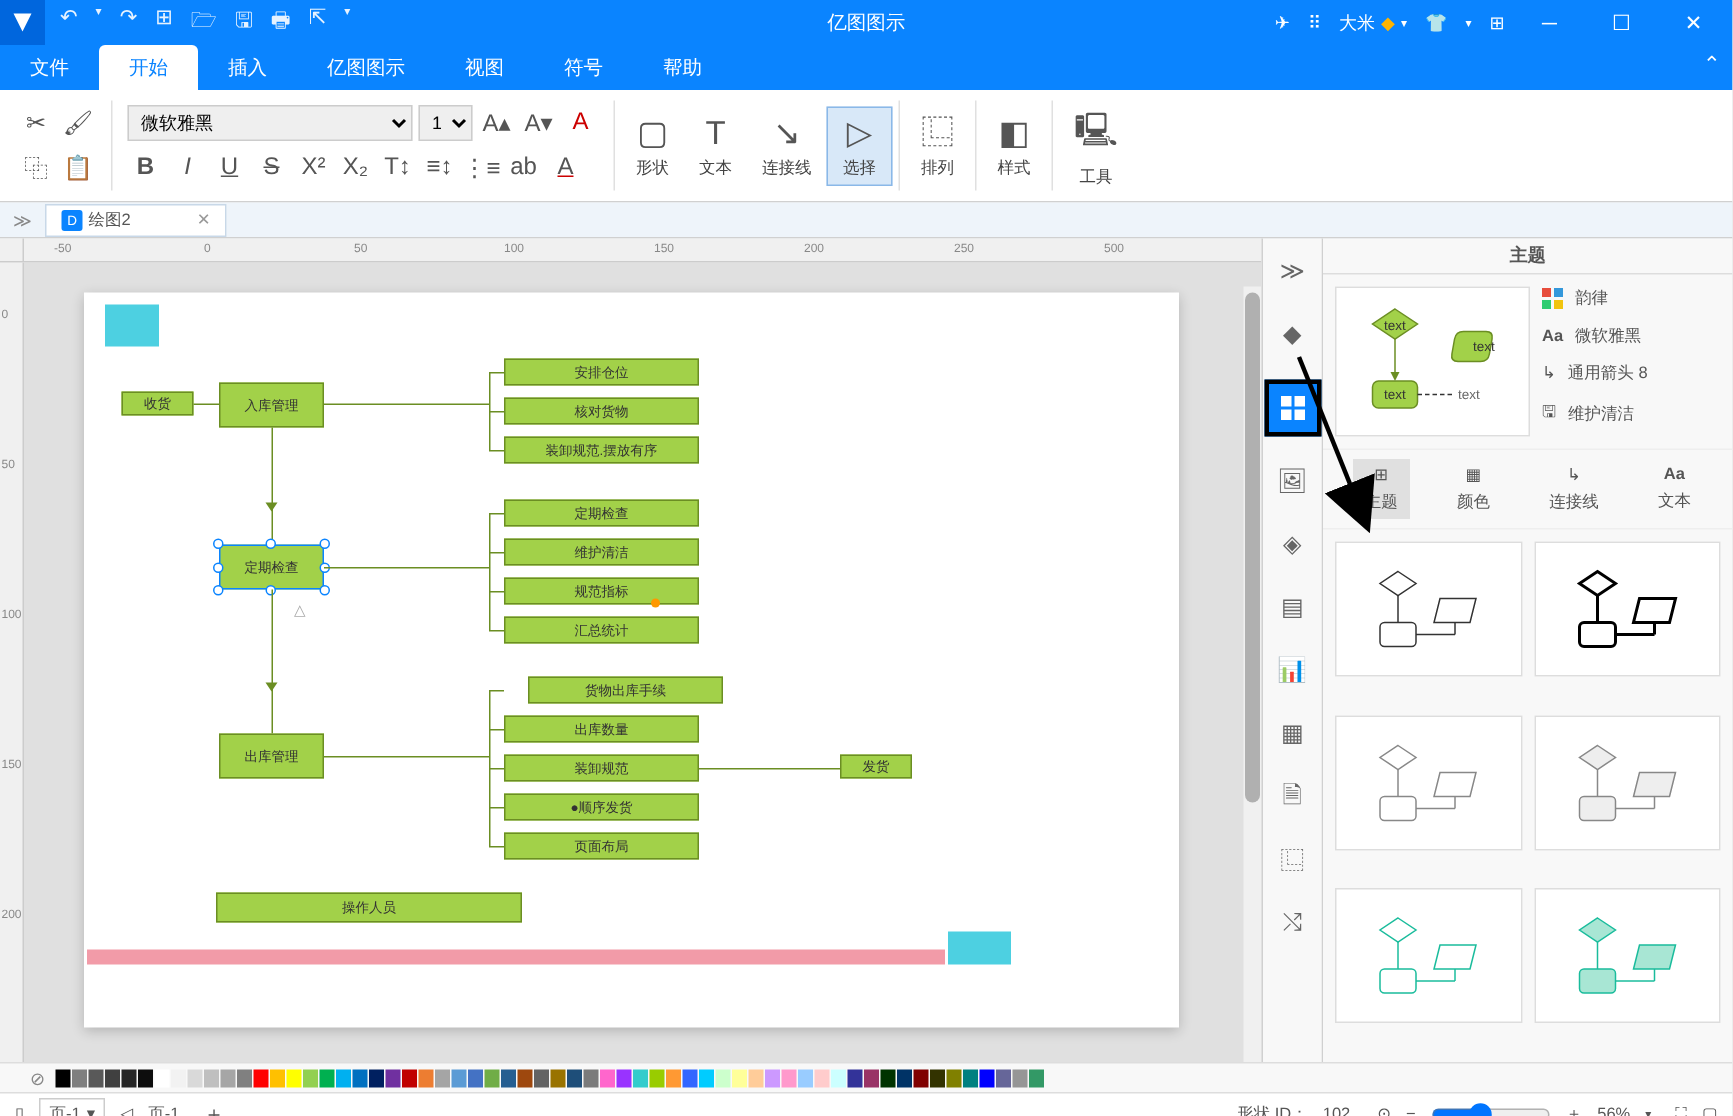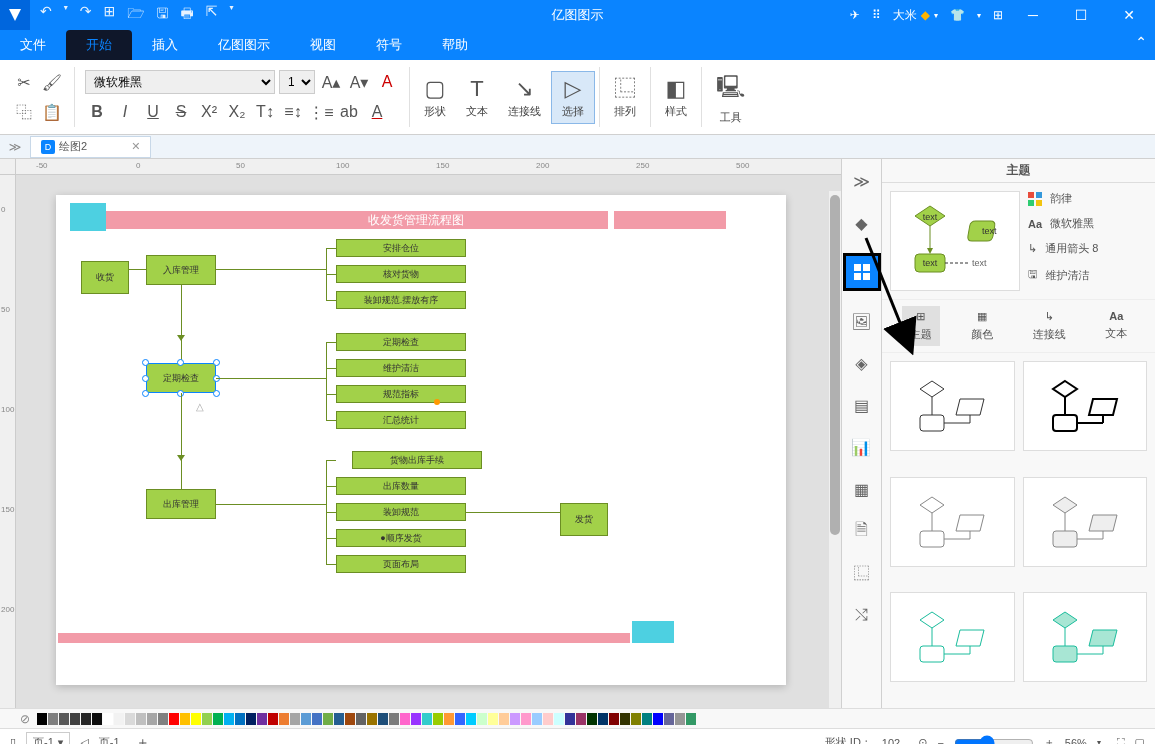--- a/index.html
+++ b/index.html
@@ -12,21 +12,21 @@
 .titlebar .qat span { cursor: pointer; opacity: 0.9; font-size: 14px; }
 .titlebar .apptitle { position: absolute; left: 50%; transform: translateX(-50%); font-size: 13px; }
 .titlebar .right { position: absolute; right: 0; display: flex; align-items: center; gap: 12px; padding-right: 8px; }
 .titlebar .right .winbtn { width: 36px; text-align: center; cursor: pointer; font-size: 14px; }
 .titlebar .right .user { display: flex; align-items: center; gap: 4px; }
 .titlebar .right .crown { color: #ffb400; }
 
 
 .menubar { height: 30px; background: #0a84ff; display: flex; align-items: flex-end; color: white; position: relative; }
 .menubar .tab { padding: 6px 20px; cursor: pointer; font-size: 13px; }
-.menubar .tab.active { background: #0f172a; color: #0a84ff; border-radius: 4px 4px 0 0; text-align: center; }
+.menubar .tab.active { background: #ffffff; color: #0a84ff; border-radius: 4px 4px 0 0; text-align: center; }
 .menubar .righticons { position: absolute; right: 8px; top: 4px; display: flex; gap: 14px; font-size: 14px; }
 
 
 .ribbon { height: 75px; background: white; border-bottom: 1px solid #d0d0d0; display: flex; align-items: center; padding: 0 6px; }
 .ribbon .group { display: flex; flex-direction: column; gap: 6px; padding: 4px 6px; }
 .ribbon .sep { width: 1px; height: 60px; background: #e0e0e0; margin: 0 4px; }
 .ribbon .icon-btn { width: 24px; height: 24px; display: flex; align-items: center; justify-content: center; cursor: pointer; color: #555; font-size: 16px; }
 .ribbon .row { display: flex; align-items: center; gap: 4px; }
 .ribbon select, .ribbon .sel { height: 24px; border: 1px solid #ccc; font-size: 12px; padding: 0 4px; }
 .ribbon .big-btn { display: flex; flex-direction: column; align-items: center; gap: 2px; padding: 4px 10px; cursor: pointer; font-size: 11px; color: #444; }
@@ -50,21 +50,21 @@
 .ruler-v { width: 16px; background: #f0f0f0; border-right: 1px solid #ccc; font-size: 8px; color: #888; position: relative; }
 .ruler-v .tick { position: absolute; left: 1px; writing-mode: horizontal-tb; }
 .canvas-scroll { flex: 1; background: #e0e0e0; position: relative; padding: 20px 40px; }
 .page { width: 730px; height: 490px; background: white; box-shadow: 0 2px 8px rgba(0,0,0,.2); position: relative; }
 .scrollbar-v { position: absolute; right: 0; top: 16px; bottom: 0; width: 12px; background: #f0f0f0; }
 .scrollbar-v .thumb { position: absolute; left: 1px; width: 10px; background: #b0b0b0; border-radius: 5px; top: 4px; height: 340px; }
 
 
 .shape { position: absolute; background: #a2d149; border: 1px solid #6b8e23; font-size: 9px; display: flex; align-items: center; justify-content: center; color: #333; }
 .shape.title { background: #f29ba8; border: none; color: white; font-size: 12px; width: 620px; height: 18px; }
-.shape.small { width: 48px; height: 33px; text-align: right; }
+.shape.small { width: 48px; height: 16px; text-align: right; }
 .shape.med { width: 70px; height: 30px; }
 .shape.wide { width: 130px; height: 18px; }
 .shape.long { width: 204px; height: 20px; }
 .shape.selected { border: 1px solid #0a84ff; }
 .selhandle { position: absolute; width: 7px; height: 7px; background: white; border: 1.5px solid #0a84ff; border-radius: 50%; }
 .conn-dot { position: absolute; width: 6px; height: 6px; background: #ff9800; border-radius: 50%; }
 .arrow-down { position: absolute; width: 0; height: 0; border-left: 4px solid transparent; border-right: 4px solid transparent; border-top: 6px solid #6b8e23; }
 .vline { position: absolute; width: 1px; background: #6b8e23; }
 .hline { position: absolute; height: 1px; background: #6b8e23; }
 .cyan-block { position: absolute; background: #4dd0e1; }
@@ -259,21 +259,20 @@
         <span class="tick" style="top:130px">50</span>
         <span class="tick" style="top:230px">100</span>
         <span class="tick" style="top:330px">150</span>
         <span class="tick" style="top:430px">200</span>
       </div>
       <div class="canvas-scroll">
         <div class="page">
 
           <div class="cyan-block" style="left:14px;top:8px;width:36px;height:28px"></div>
 
-          <div class="shape title" style="left:50px;top:16px">收发货管理流程图</div>
           <div style="position:absolute;left:552px;top:16px;width:6px;height:18px;background:white"></div>
 
           <div class="shape small" style="left:25px;top:66px">收货</div>
           <div class="shape med" style="left:90px;top:60px">入库管理</div>
           <div class="shape wide" style="left:280px;top:44px">安排仓位</div>
           <div class="shape wide" style="left:280px;top:70px">核对货物</div>
           <div class="shape wide" style="left:280px;top:96px">装卸规范.摆放有序</div>
 
           <div class="hline" style="left:73px;top:74px;width:17px"></div>
           <div class="hline" style="left:160px;top:74px;width:110px"></div>
@@ -321,20 +320,21 @@
           <div class="vline" style="left:270px;top:265px;height:104px"></div>
           <div class="hline" style="left:270px;top:265px;width:10px"></div>
           <div class="hline" style="left:270px;top:291px;width:10px"></div>
           <div class="hline" style="left:270px;top:317px;width:10px"></div>
           <div class="hline" style="left:270px;top:343px;width:10px"></div>
           <div class="hline" style="left:270px;top:369px;width:10px"></div>
 
           <div class="shape small" style="left:504px;top:308px">发货</div>
           <div class="hline" style="left:410px;top:317px;width:94px"></div>
 
+          <div class="shape long" style="left:88px;top:400px">操作人员</div>
 
           <div class="pink-bar" style="left:2px;top:438px;width:572px;height:10px"></div>
           <div class="cyan-block" style="left:576px;top:426px;width:42px;height:22px"></div>
         </div>
       </div>
       <div class="scrollbar-v">
           <div class="thumb"></div>
         </div>
     </div>
   </div>

